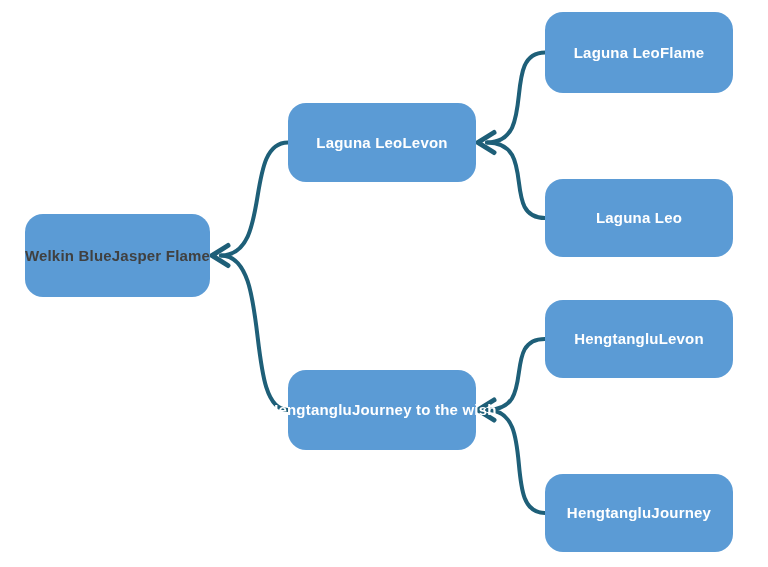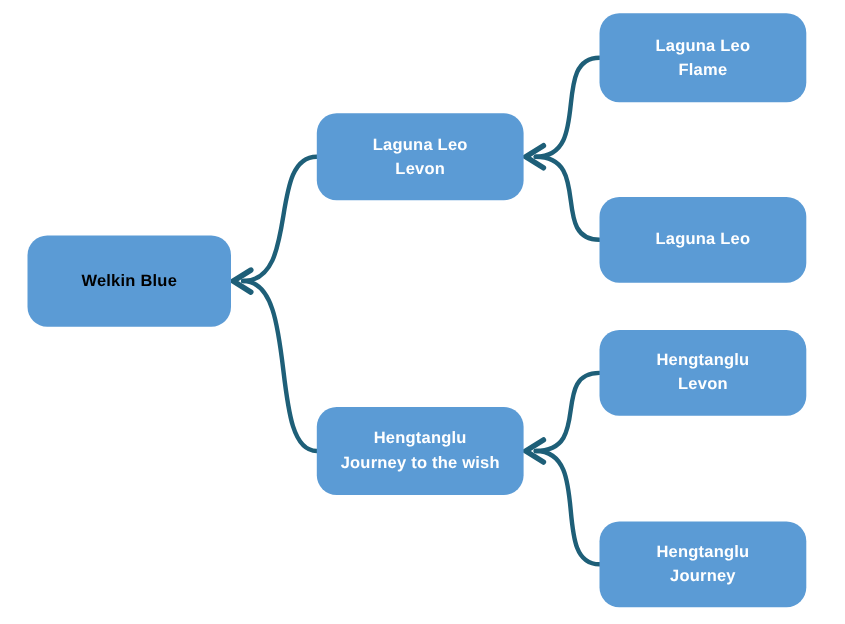--- a/index.html
+++ b/index.html
@@ -20,21 +20,21 @@
     left: 0;
     top: 0;
     width: 768px;
     height: 567px;
     pointer-events: none;
   }
   .node {
     position: absolute;
     border-radius: 18px;
     display: flex;
-    flex-direction: column;
+    flex-direction: row;
     align-items: center;
     justify-content: center;
     text-align: center;
     color: #ffffff;
     font-size: 15px;
     font-weight: bold;
     line-height: 22px;
     letter-spacing: 0.2px;
     cursor: default;
   }
@@ -58,22 +58,23 @@
       <path d="M 228 245.5 L 212 255.5 L 228 265.5" fill="none" stroke="#1E5F78" stroke-width="5" stroke-linecap="round"></path>
       <path d="M 288 410 C 243 410, 273 255.5, 221 255.5" fill="none" stroke="#1E5F78" stroke-width="4" stroke-linecap="round"></path>
       <path d="M 545 52.5 C 500 52.5, 539 142.5, 487 142.5" fill="none" stroke="#1E5F78" stroke-width="4" stroke-linecap="round"></path>
       <path d="M 494 132.5 L 478 142.5 L 494 152.5" fill="none" stroke="#1E5F78" stroke-width="5" stroke-linecap="round"></path>
       <path d="M 545 218 C 500 218, 539 142.5, 487 142.5" fill="none" stroke="#1E5F78" stroke-width="4" stroke-linecap="round"></path>
       <path d="M 545 339 C 500 339, 539 410, 487 410" fill="none" stroke="#1E5F78" stroke-width="4" stroke-linecap="round"></path>
       <path d="M 494 400 L 478 410 L 494 420" fill="none" stroke="#1E5F78" stroke-width="5" stroke-linecap="round"></path>
       <path d="M 545 513 C 500 513, 539 410, 487 410" fill="none" stroke="#1E5F78" stroke-width="4" stroke-linecap="round"></path>
     </svg>
 
-  <div class="node pos-root" style="background: rgb(91, 155, 213); color: #000000;">
+  <div class="node pos-root" style="background: rgb(91, 155, 213); color: #404040;">
     <span>Welkin Blue</span>
+    <span>Jasper Flame</span>
   </div>
 
   <div class="node pos-parent1" style="background: rgb(91, 155, 213); color: rgb(255, 255, 255);">
     <span>Laguna Leo</span>
     <span>Levon</span>
   </div>
 
   <div class="node pos-parent2" style="background: rgb(91, 155, 213); color: rgb(255, 255, 255);">
     <span>Hengtanglu</span>
     <span>Journey to the wish</span>

